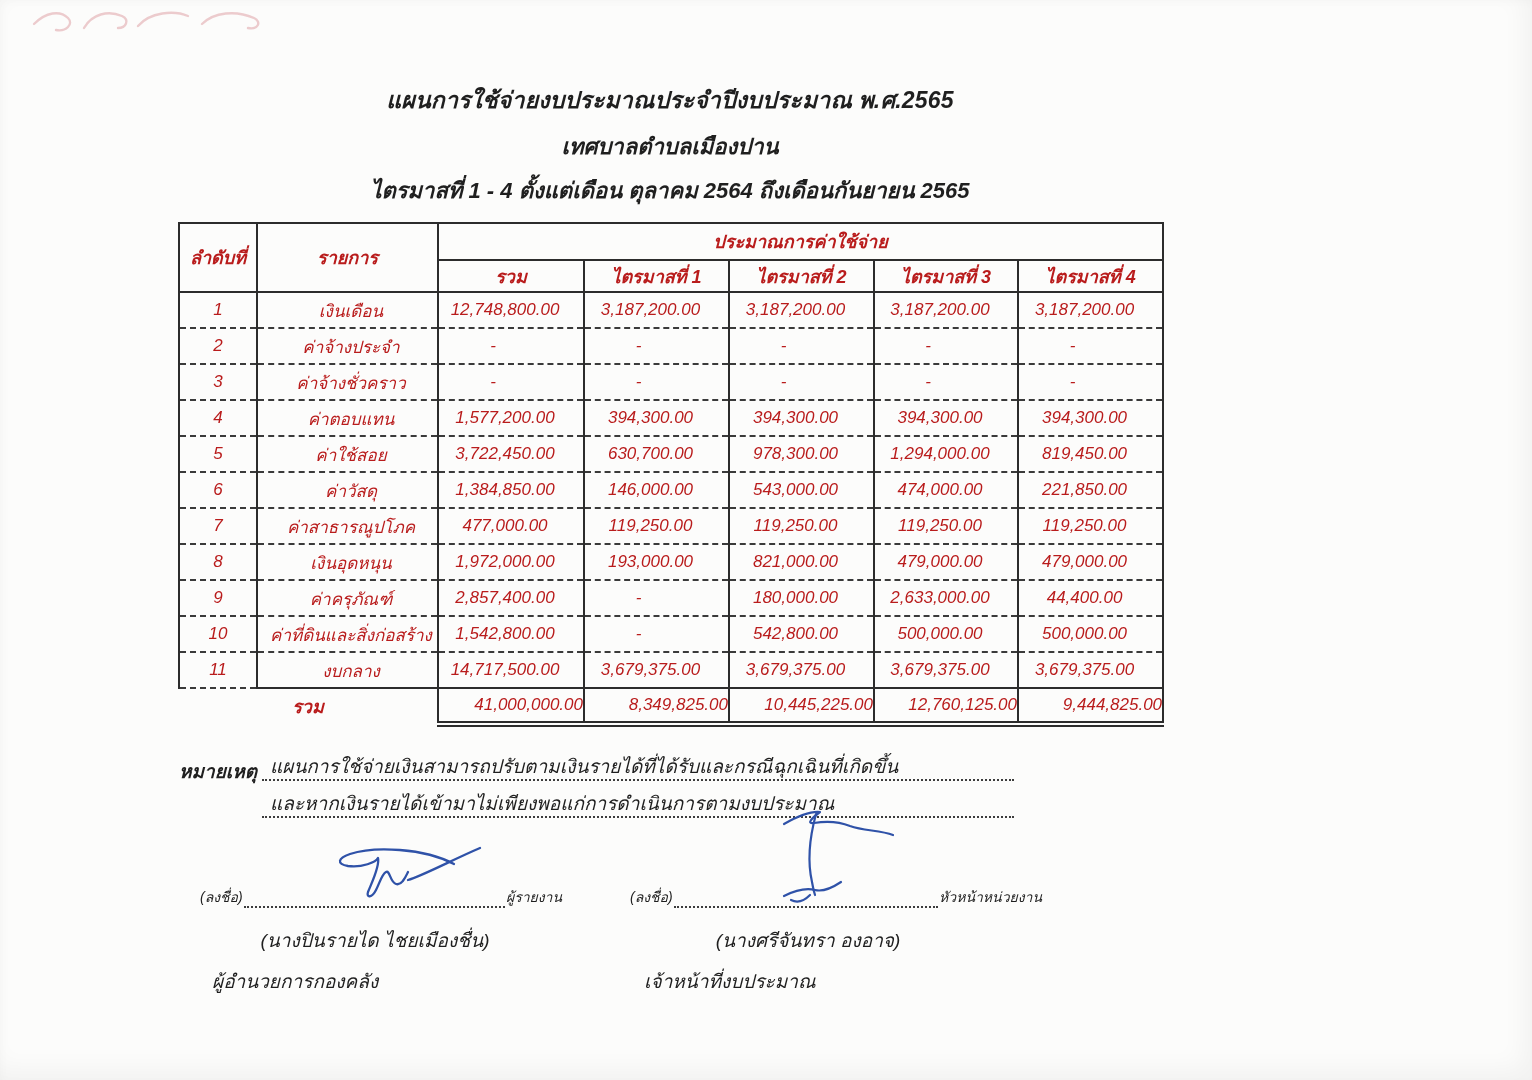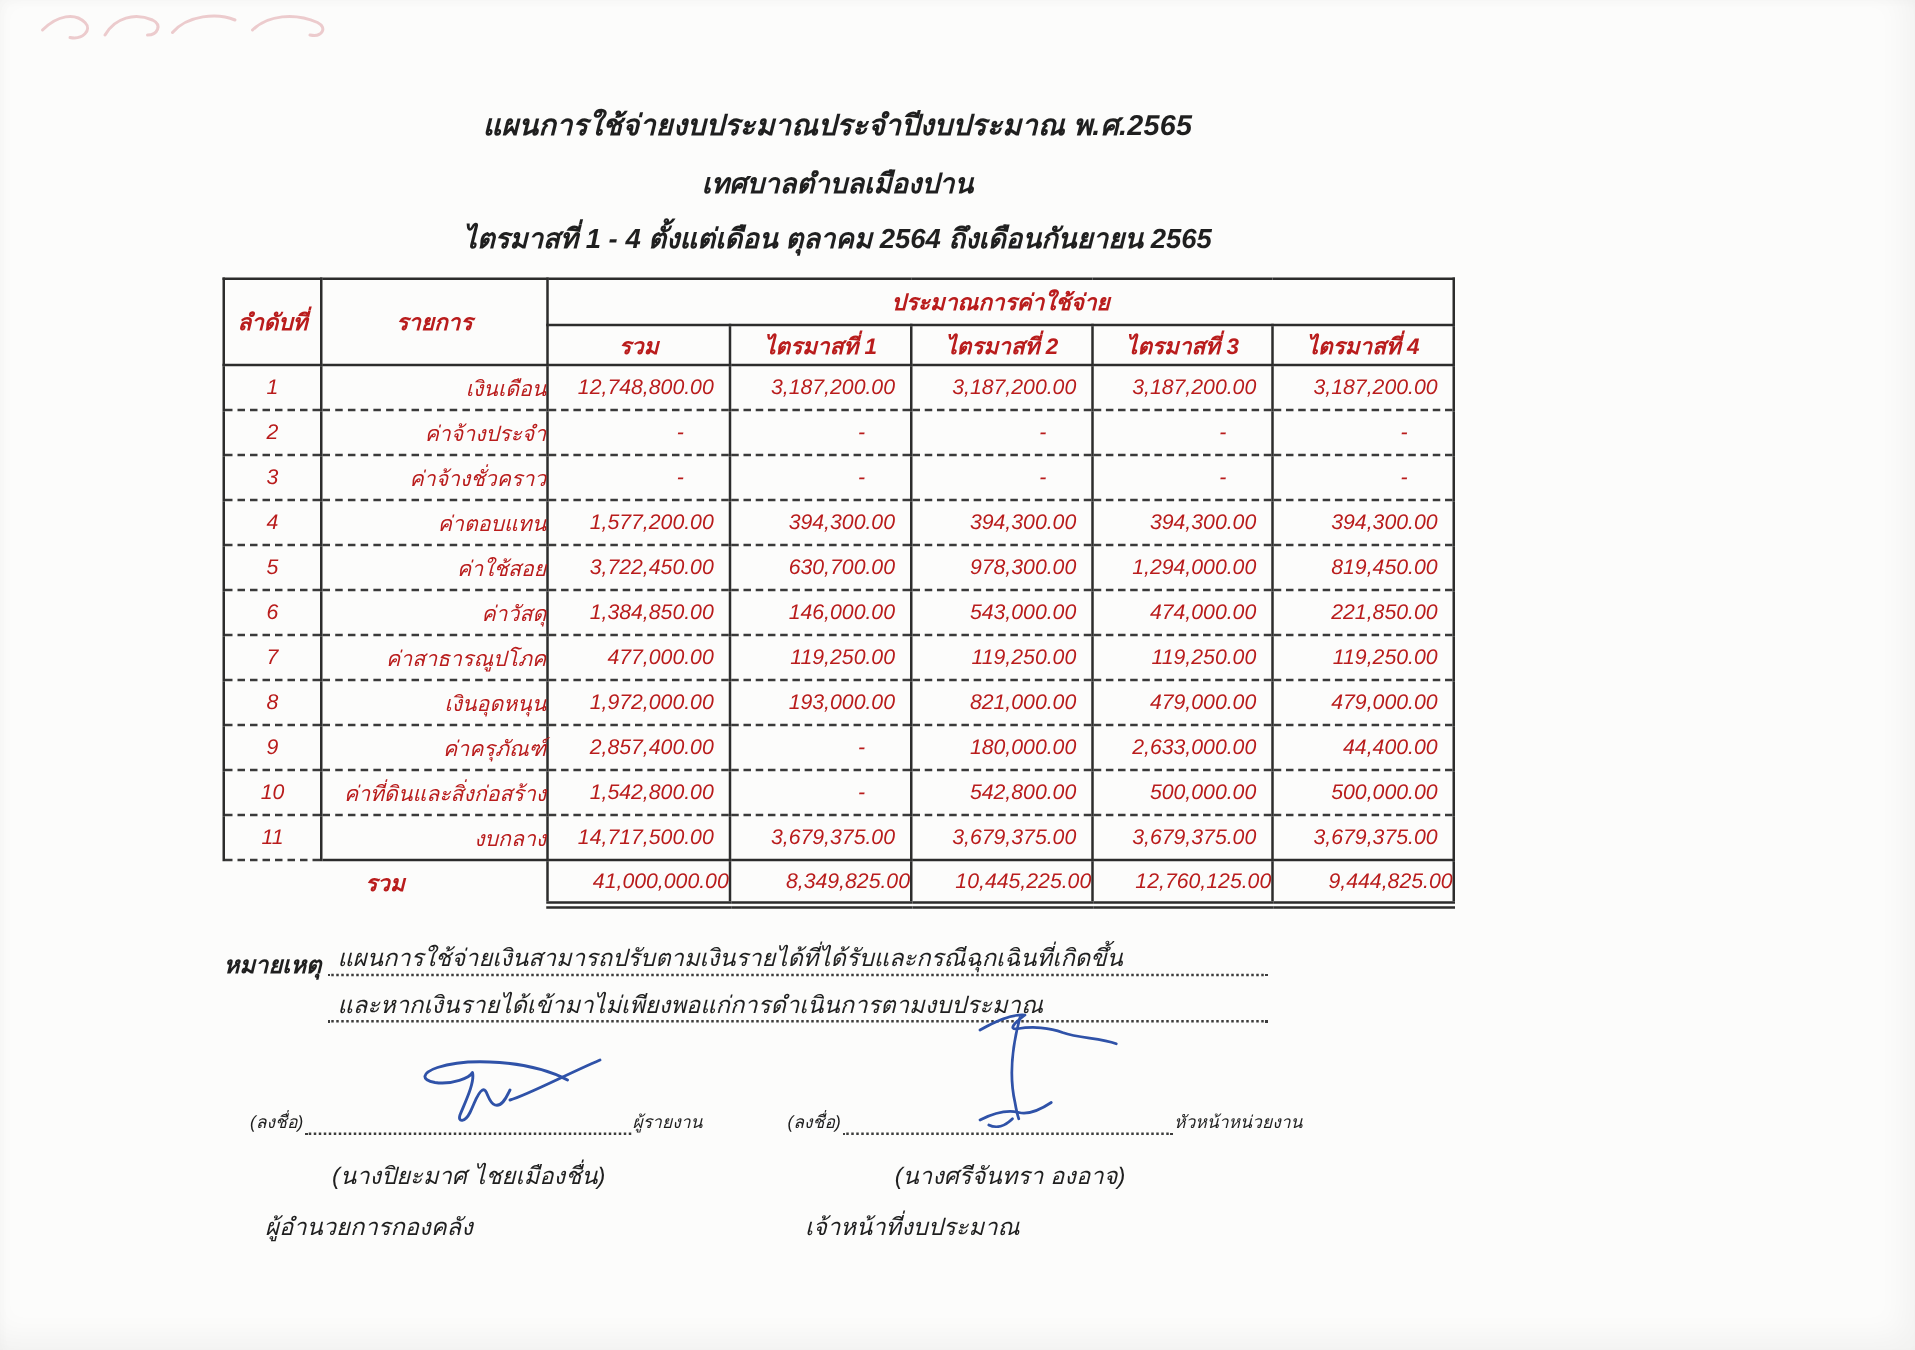--- a/index.html
+++ b/index.html
@@ -51,26 +51,26 @@
   .hrow1 th { height: 37px; }
   .hrow2 th { height: 32px; }
   table.budget td { vertical-align: middle; height: 36px; }
   td.c-idx {
     text-align: center;
     border-left: 2px solid #2c2c2c;
     border-right: 2px solid #2c2c2c;
     border-bottom: 2px dashed #3a3a3a;
   }
   td.c-item {
-    text-align: right; padding-left: 7px;
+    text-align: center; padding-left: 7px;
     border-right: 2px solid #2c2c2c;
     border-bottom: 2px dashed #3a3a3a;
   }
   td.c-num {
-    text-align: right; padding-right: 12px;
+    text-align: center; padding-right: 12px;
     border-right: 2px solid #2c2c2c;
     border-bottom: 2px dashed #3a3a3a;
   }
   td.dash { padding-right: 36px; }
   tr.last-body td.c-item, tr.last-body td.c-num { border-bottom: 2px solid #2c2c2c; }
   tr.last-body td.c-idx { border-bottom: 2px dashed #3a3a3a; }
   td.total-label {
     border: none;
     text-align: center;
     font-weight: 700;
@@ -271,21 +271,21 @@
     <g fill="none" stroke="#2f52a8" stroke-width="2.3" stroke-linecap="round" stroke-linejoin="round">
       <path d="M158 22 C 128 6, 78 4, 54 12 C 42 16, 40 22, 52 24 C 66 26, 80 20, 82 16 C 84 24, 76 40, 72 50 C 70 56, 76 56, 80 48 C 84 40, 86 32, 90 30 C 94 28, 94 40, 100 42 C 106 44, 110 34, 112 30"></path>
       <path d="M112 38 C 126 34, 156 18, 184 6"></path>
     </g>
   </svg>
   <div class="sig-row sig-row-left">
     <span class="sig-prefix">(ลงชื่อ)</span>
     <span class="sig-leader"></span>
     <span class="sig-role">ผู้รายงาน</span>
   </div>
-  <div class="sig-name sig-name-left">(นางปิยะมาศ  ไชยเมืองชื่น)</div>
+  <div class="sig-name sig-name-left">(นางปินรายได  ไชยเมืองชื่น)</div>
   <div class="sig-pos sig-pos-left">ผู้อำนวยการกองคลัง</div>
 
   <svg class="sig-svg sig-svg-right" width="150" height="100" viewBox="0 0 150 100">
     <g fill="none" stroke="#2f52a8" stroke-width="2.2" stroke-linecap="round" stroke-linejoin="round">
       <path d="M34 16 C 48 8, 60 3, 70 4 C 62 10, 56 16, 64 15 C 76 13, 90 14, 100 18 C 114 23, 130 22, 143 27"></path>
       <path d="M66 6 C 60 28, 57 52, 62 74 C 63 80, 64 84, 65 87"></path>
       <path d="M34 88 C 46 82, 57 80, 65 82 C 73 84, 82 80, 91 74"></path>
       <path d="M60 87 C 54 93, 47 95, 41 92"></path>
     </g>
   </svg>

